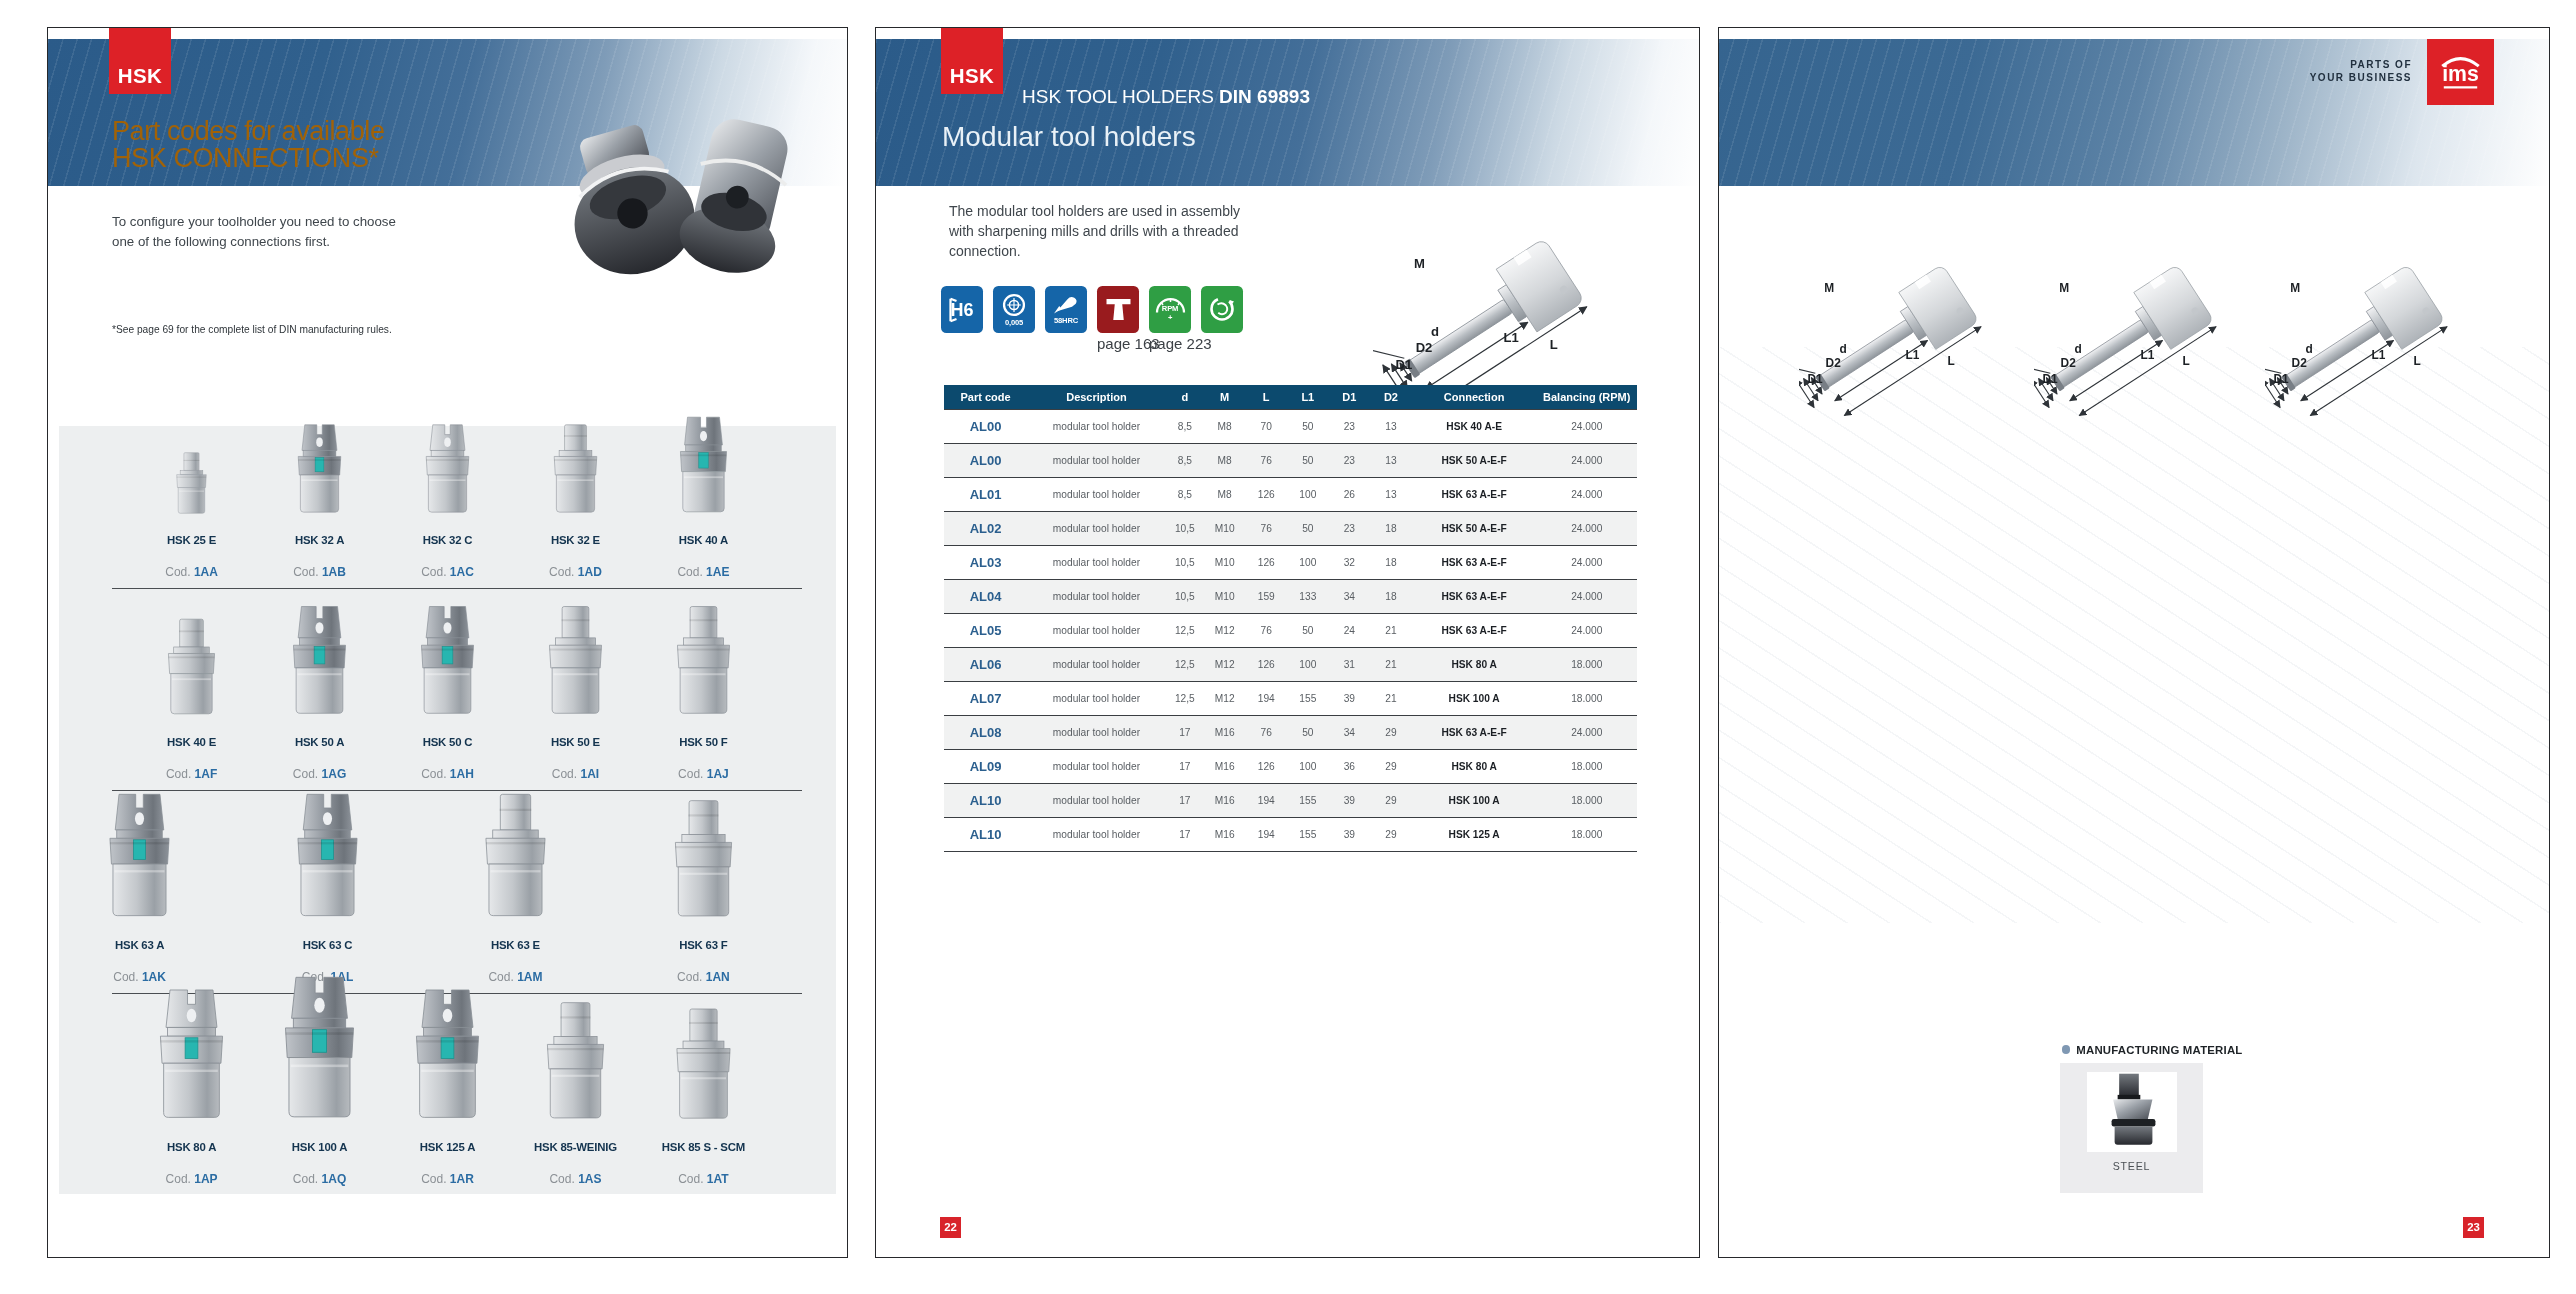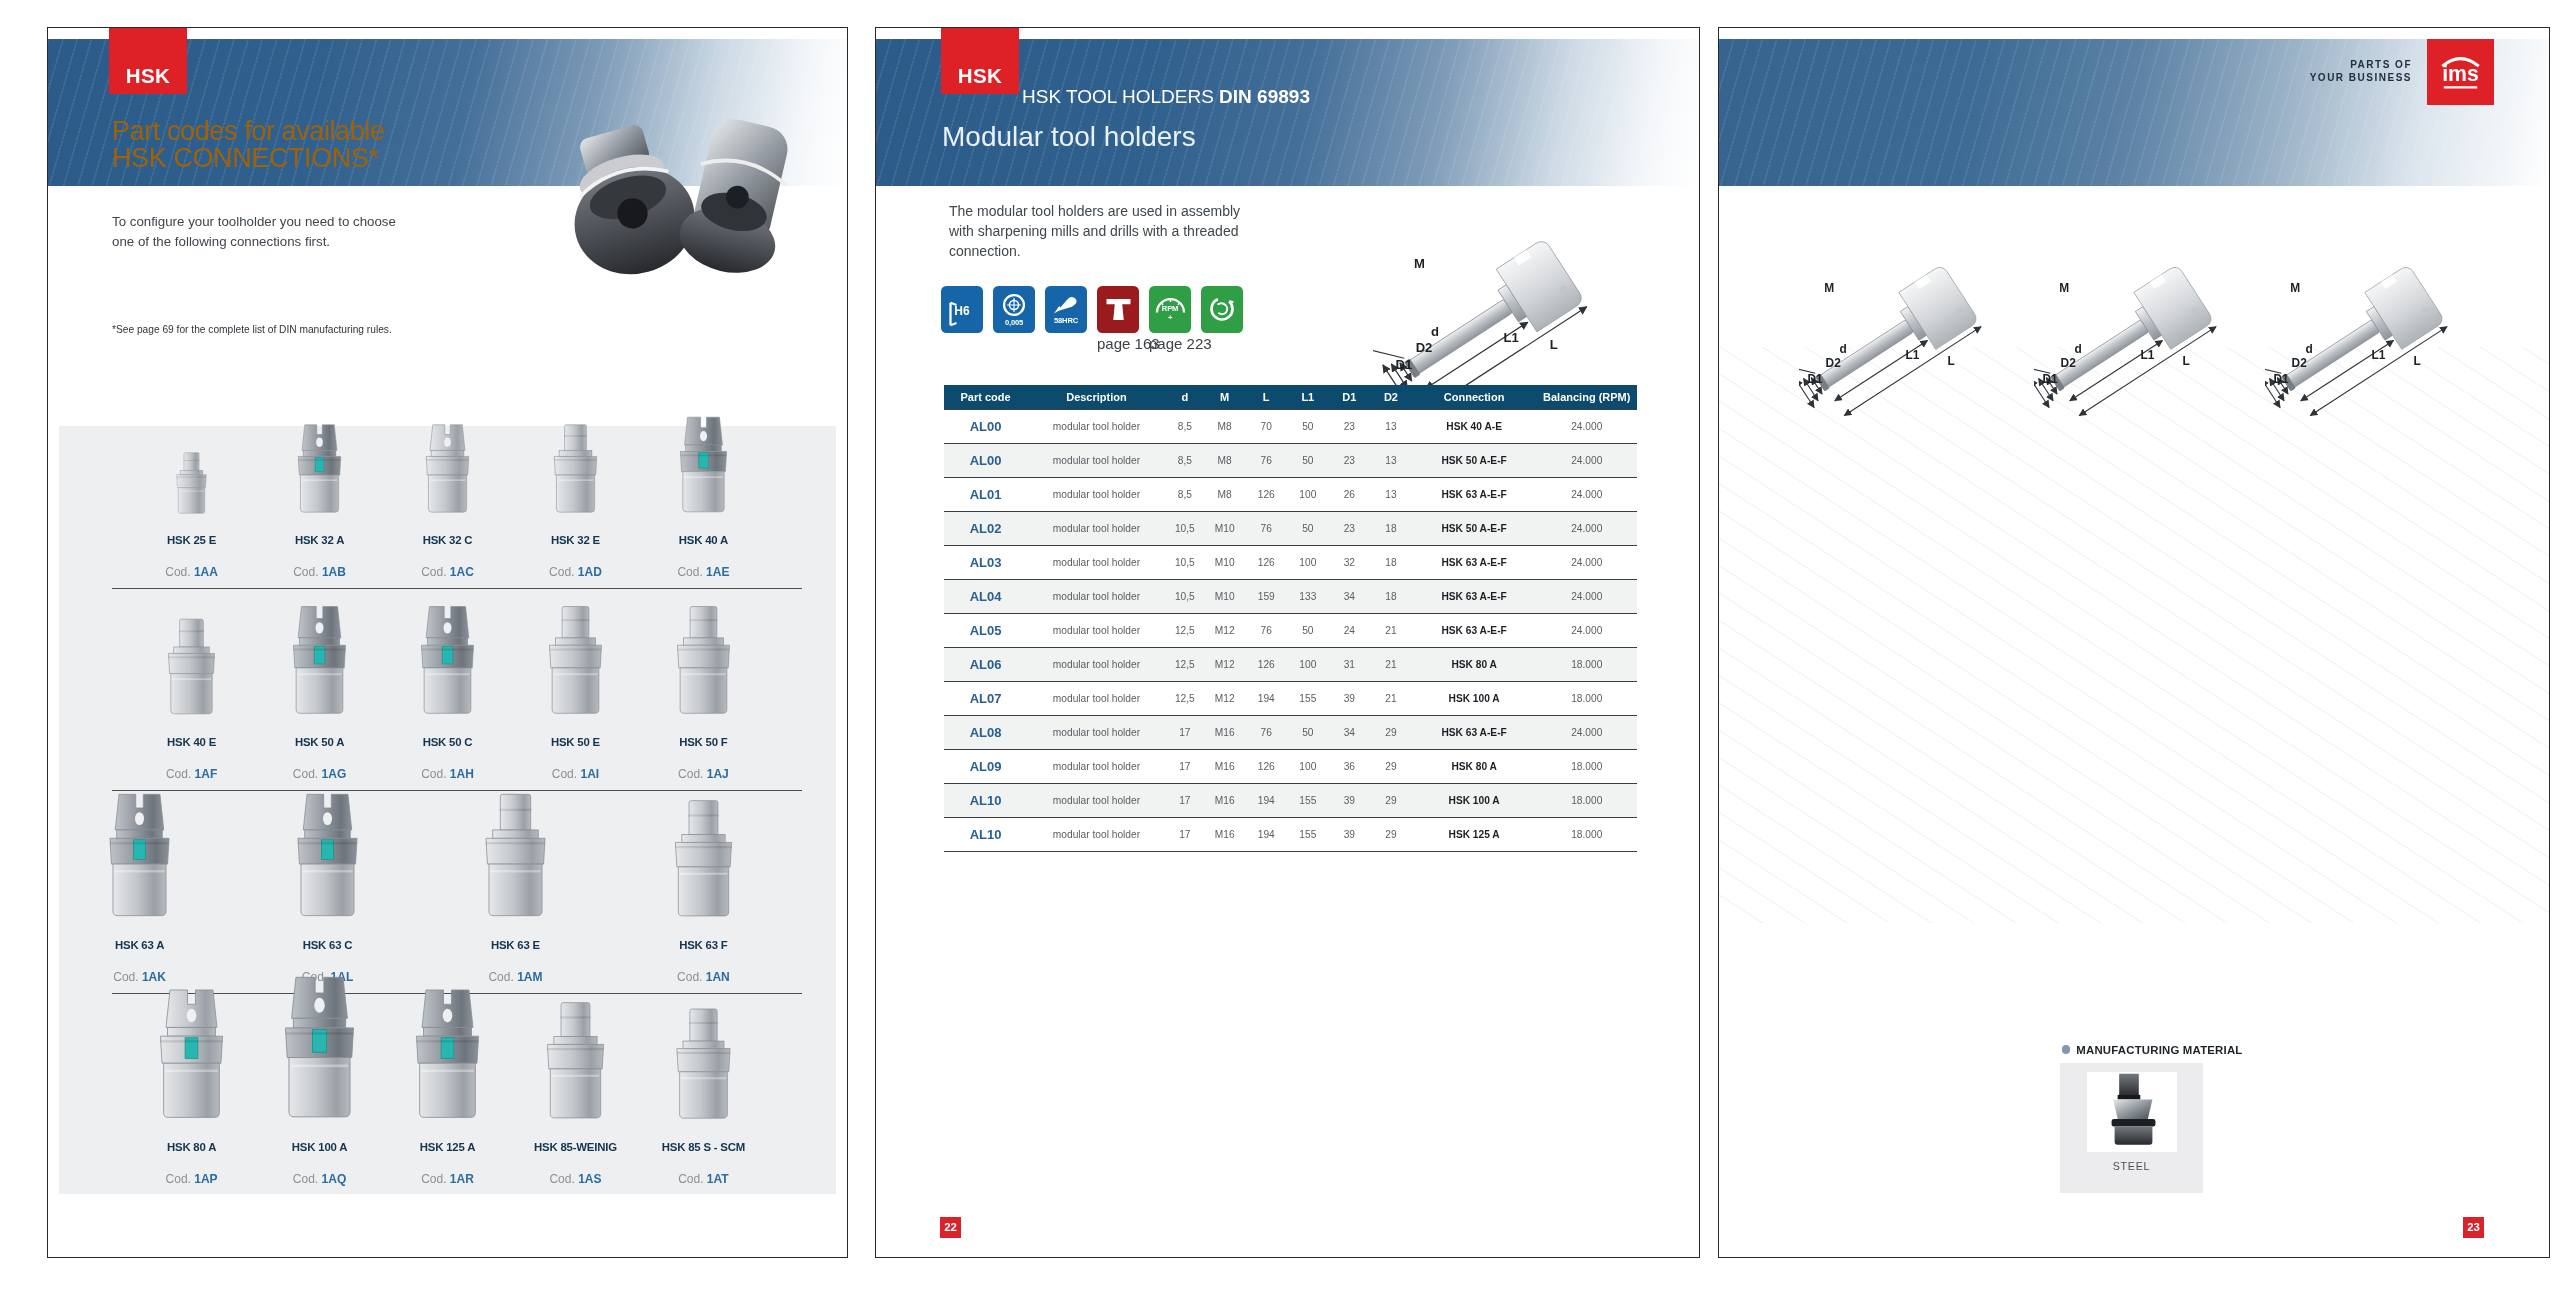--- a/index.html
+++ b/index.html
@@ -9,21 +9,21 @@
   .page { position:absolute; top:26.5px; height:1231px; background:#fff; border:1.5px solid #26282b; }
   #page1 { left:47px;   width:801px; }
   #page2 { left:875px; width:825px; }
   #page3 { left:1718px; width:832px; }
 
   
   .band { position:absolute; left:0; right:0; top:11.4px; height:147px;
           background:linear-gradient(100deg,#2b5b89 0%,#30608d 34%,#446f99 52%,#7f9cb8 68%,#ccd9e4 82%,#f4f7fa 93%,#ffffff 100%); }
   .band::after { content:""; position:absolute; inset:0;
           background:repeating-linear-gradient(106deg, rgba(255,255,255,.09) 0 1.5px, transparent 1.5px 13.7px); }
-  .hsk-box { position:absolute; top:0; width:78px; height:66px; background:#dd2127; color:#fff;
+  .hsk-box { position:absolute; top:0; width:62px; height:66px; background:#dd2127; color:#fff;
              display:flex; align-items:flex-end; justify-content:center; padding-bottom:6px;
              font-size:20.5px; font-weight:bold; letter-spacing:0.4px; z-index:3; }
   #page1 .hsk-box { left:61px; }
   #page2 .hsk-box { left:65px; }
 
   .p1-title { position:absolute; left:64px; top:90px; z-index:3; color:#a16207; font-size:27px;
               line-height:27px; font-weight:500; letter-spacing:-0.4px; }
   .kicker { position:absolute; left:146px; top:58px; z-index:3; color:#ffffff; font-size:19px; letter-spacing:0; }
   .kicker b { font-weight:bold; }
   .p2-title { position:absolute; left:66px; top:93px; z-index:3; color:#e9f1f7; font-size:28px; font-weight:500; }
@@ -46,21 +46,21 @@
   .part-cod  { font-size:12px; color:#8b9095; margin-top:19px; margin-bottom:9px; }
   .part-cod .part-code { color:#2b6ca3; font-weight:bold; }
 
   
   .p2-intro { position:absolute; left:73px; top:173px; font-size:14px; line-height:20px; color:#3f464c; }
   .icons-row { position:absolute; left:65px; top:258px; display:flex; gap:10px; }
   .tile-wrap { width:42px; text-align:center; }
   .tile { width:42px; height:47px; border-radius:5.3px; display:flex; flex-direction:column; align-items:center;
           justify-content:center; color:#fff; overflow:hidden; }
   .tile.blue { background:#1565a8; } .tile.red { background:#991b1e; } .tile.green { background:#2f9e44; }
-  .tile .big { font-size:12px; font-weight:bold; }
+  .tile .big { font-size:18px; font-weight:bold; }
   .tile .tiny { font-size:7.6px; font-weight:bold; letter-spacing:-0.2px; }
   .tile svg { display:block; }
   .tile-caption { font-size:15px; color:#3c4146; margin-top:2px; white-space:nowrap; }
 
   .dim-host { position:absolute; line-height:0; }
   #p2-drawing { left:497px; top:148px; width:281px; height:235px; }
   .dim-drawing { width:100%; height:100%; }
   .dim { stroke:#2e3338; stroke-width:1.6; marker-start:url(#arr); marker-end:url(#arr); }
   .lbl { font-size:17px; font-weight:bold; fill:#1d2125; }
 

